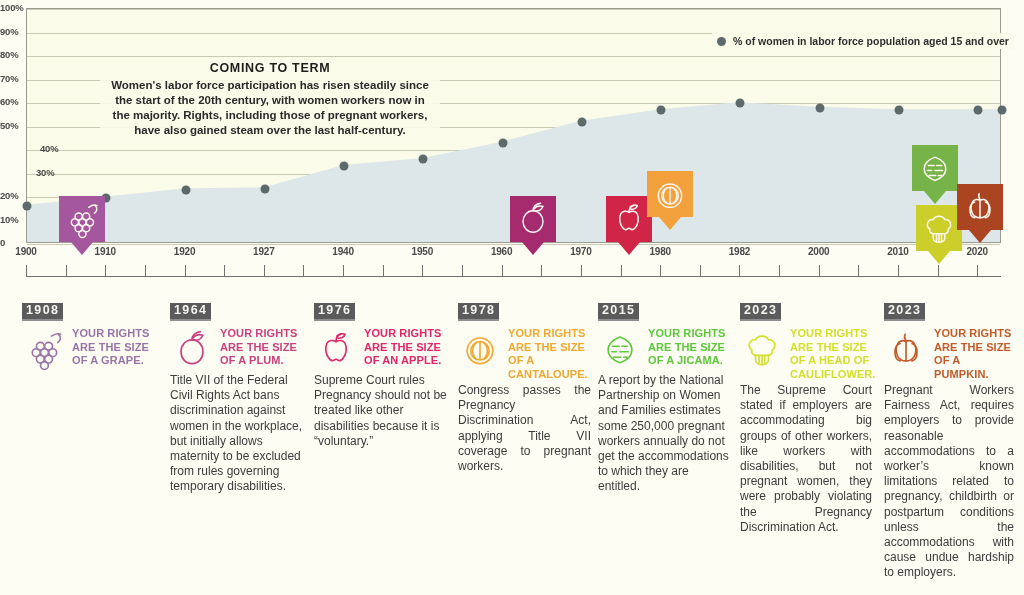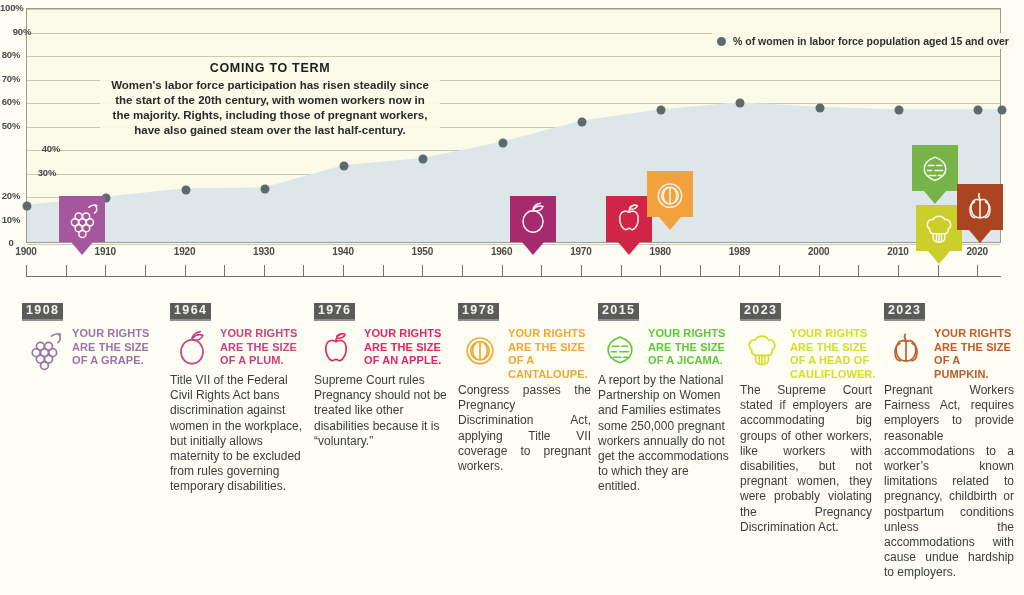--- a/index.html
+++ b/index.html
@@ -18,21 +18,21 @@
   .plot-frame{
     position:absolute;left:26px;top:8px;width:975px;height:235px;
     background:#fbfbe9;
     border:1px solid #9a9a8e;
     box-sizing:border-box;
   }
   .grid-line{position:absolute;left:0;right:0;height:1px;background:#c9c9b4;}
   .area-band{position:absolute;left:0;bottom:0;width:100%;height:100%;}
 
   .ytick{
-    position:absolute;right:auto;left:0;width:22px;text-align:center;
+    position:absolute;right:auto;left:0;width:22px;text-align:left;
     font-size:9.5px;font-weight:700;color:#4a4a4a;letter-spacing:-.2px;
   }
   .xtick{
     position:absolute;top:246px;font-size:10px;font-weight:700;color:#4a4a4a;
     transform:translateX(-50%);letter-spacing:-.2px;
   }
 
   .ruler{position:absolute;left:26px;top:276px;width:975px;height:1px;background:#6f6f6f;}
   .ruler-tick{position:absolute;top:265px;width:1px;height:11px;background:#6f6f6f;}
 
@@ -143,34 +143,34 @@
   <div id="yticks">
       <div class="ytick" style="top: 237px;">0</div>
       <div class="ytick" style="top: 213.5px;">10%</div>
       <div class="ytick" style="top: 190px;">20%</div>
       <div class="ytick" style="top: 166.5px; padding-left: 36px;">30%</div>
       <div class="ytick" style="top: 143px; margin-left: 40px;">40%</div>
       <div class="ytick" style="top: 119.5px;">50%</div>
       <div class="ytick" style="top: 96px;">60%</div>
       <div class="ytick" style="top: 72.5px;">70%</div>
       <div class="ytick" style="top: 49px;">80%</div>
-      <div class="ytick" style="top: 25.5px; padding-left: 11px;">90%</div>
+      <div class="ytick" style="top: 25.5px;">90%</div>
       <div class="ytick" style="top: 2px;">100%</div>
     </div>
   <div id="xticks">
       <div class="xtick" style="left: 26px;">1900</div>
       <div class="xtick" style="left: 105.268px;">1910</div>
       <div class="xtick" style="left: 184.537px; text-align: center;">1920</div>
-      <div class="xtick" style="left: 263.805px;">1930</div>
+      <div class="xtick" style="left: 263.805px;">1927</div>
       <div class="xtick" style="left: 343.073px;">1940</div>
       <div class="xtick" style="left: 422.341px;">1950</div>
       <div class="xtick" style="left: 501.61px;">1960</div>
       <div class="xtick" style="left: 580.878px;">1970</div>
       <div class="xtick" style="left: 660.146px;">1980</div>
-      <div class="xtick" style="left: 739.415px;">1989</div>
+      <div class="xtick" style="left: 739.415px;">1982</div>
       <div class="xtick" style="left: 818.683px;">2000</div>
       <div class="xtick" style="left: 897.951px;">2010</div>
       <div class="xtick" style="left: 977.22px;">2020</div>
     </div>
   <div class="ruler"></div>
   <div id="ruler-ticks">
       <div class="ruler-tick" style="left: 26px;"></div>
       <div class="ruler-tick" style="left: 65.6341px;"></div>
       <div class="ruler-tick" style="left: 105.268px;"></div>
       <div class="ruler-tick" style="left: 144.902px;"></div>

